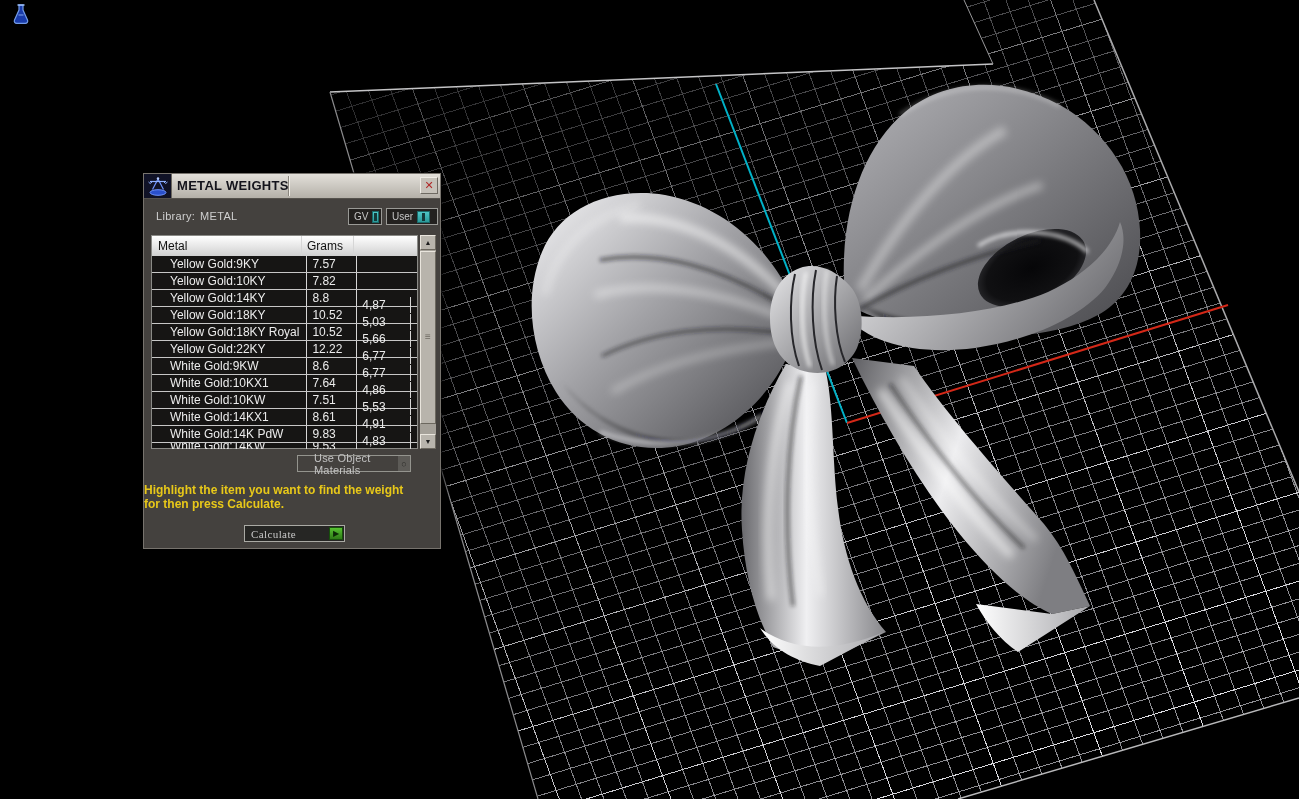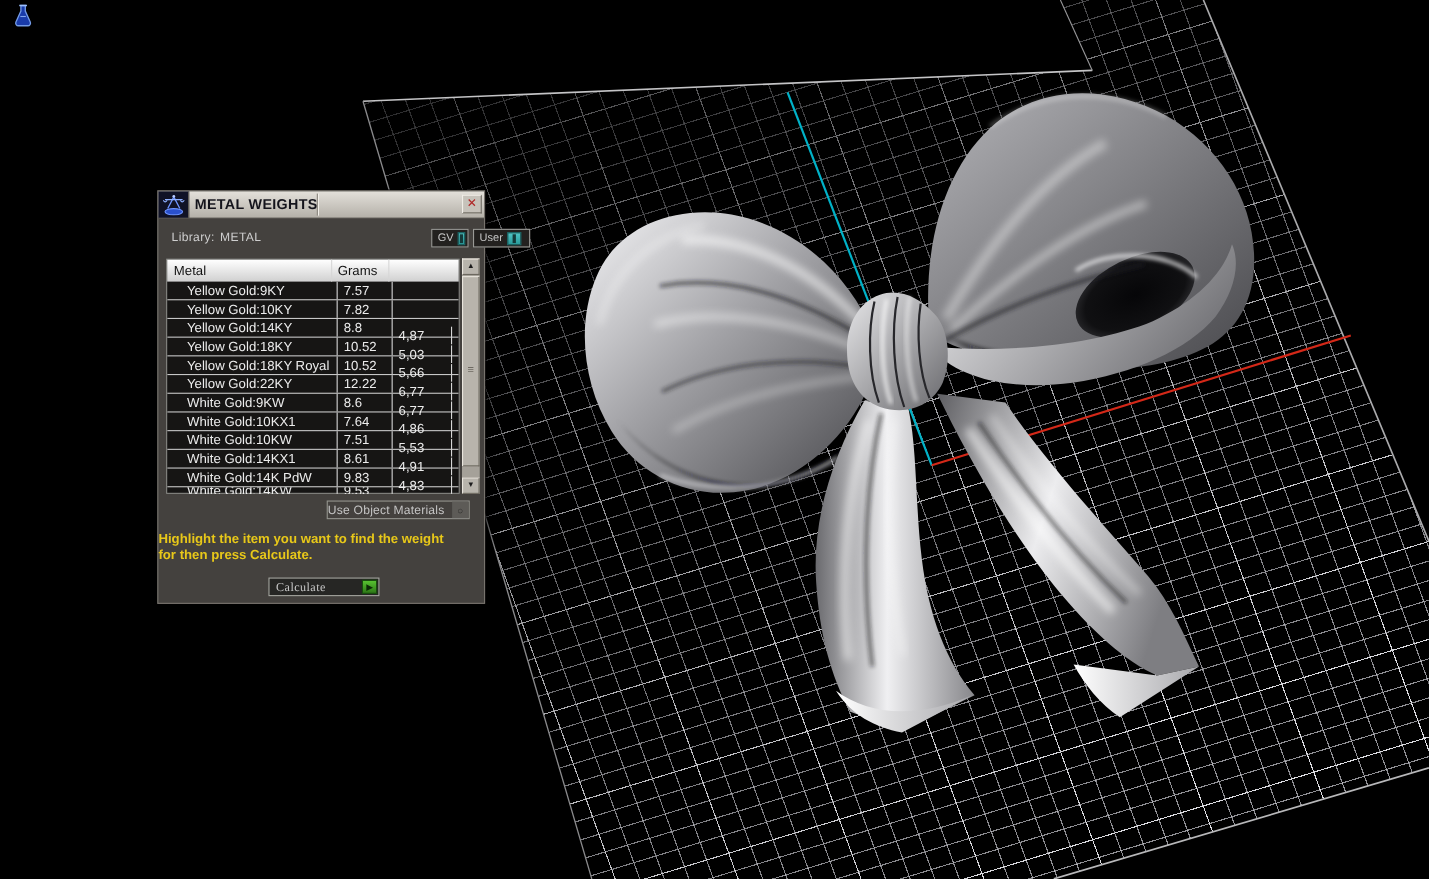--- a/index.html
+++ b/index.html
@@ -36,21 +36,21 @@
   .close{position:absolute;right:2px;top:3px;width:18px;height:17px;padding:0;
     background:#c6c2ba;border:1px solid;border-color:#f0ede7 #6e6a62 #6e6a62 #f0ede7;
     font-size:11px;font-weight:bold;color:#b02828;line-height:15px;text-align:center;
     font-family:"Liberation Sans","DejaVu Sans",sans-serif;cursor:default;}
   .body{position:relative;height:351px;}
 
   .lib{position:absolute;left:12px;top:11px;font-size:11px;color:#cfcfcf;letter-spacing:.3px;}
   .lib b{font-weight:normal;margin-left:5px;}
   .toggle{position:absolute;top:9px;height:17px;box-sizing:border-box;
     border:1px solid #9a9a96;background:#23211f;display:flex;align-items:center;
-    padding:1px 2px 1px 5px;margin-left:44px;}
+    padding:1px 2px 1px 5px;}
   .toggle .tlabel{font-size:10px;color:#c6c6c6;margin-right:4px;}
   .toggle.gv{left:204px;width:34px;}
   .toggle.user{left:242px;width:52px;}
   .ind{width:13px;height:12px;background:linear-gradient(#4ec6c6,#2a9a9a);
     border:1px solid #1a6a6a;box-sizing:border-box;display:flex;align-items:center;justify-content:center;}
   .indbar{width:3px;height:8px;background:#143a3a;}
 
   .table-wrap{position:absolute;left:7px;top:36px;width:285px;height:214px;display:flex;}
   .mtable{width:267px;border:1px solid #8a8a86;box-sizing:border-box;background:#161514;}
   .thead{display:flex;height:20px;background:linear-gradient(#ffffff,#d0d0d0);
@@ -71,23 +71,23 @@
   .scrollbar{width:16px;margin-left:2px;display:flex;flex-direction:column;background:#8e8a82;}
   .sb-btn{height:15px;background:#b8b4ac;border:1px solid;
     border-color:#e9e5dd #6c685f #6c685f #e9e5dd;box-sizing:border-box;
     font-size:7px;color:#1c1c1c;text-align:center;line-height:13px;}
   .sb-track{flex:1;position:relative;background:#a5a199;}
   .sb-thumb{position:absolute;left:0;right:0;top:1px;height:94%;background:#b8b4ac;
     border:1px solid;border-color:#e9e5dd #6c685f #6c685f #e9e5dd;box-sizing:border-box;
     display:flex;align-items:center;justify-content:center;}
   .grip{font-size:10px;color:#6e6a62;line-height:6px;}
 
-  .materials{position:absolute;left:153px;top:256px;width:130px;height:17px;
+  .materials{position:absolute;left:153px;top:256px;width:114px;height:17px;
     border:1px solid #94948e;box-sizing:border-box;display:flex;align-items:center;
-    font-size:11px;color:#c4c4c4;padding-left:0;letter-spacing:.2px;}
+    font-size:11px;color:#c4c4c4;padding-left:16px;letter-spacing:.2px;}
   .mat-btn{margin-left:auto;width:15px;height:100%;background:#5d5b57;display:flex;
     align-items:center;justify-content:center;font-size:9px;color:#2c2c2a;}
 
   .instruction{position:absolute;left:0;top:284px;width:100%;text-align:left;
     font-size:12px;font-weight:bold;color:#e8c819;line-height:14px;}
 
   .calc{position:absolute;left:100px;top:326px;width:101px;height:17px;padding:0;
     background:#262624;border:1px solid #aaaaa4;box-sizing:border-box;display:flex;
     align-items:center;font-family:Liberation Serif, serif;cursor:default;}
   .calc-label{font-size:11px;color:#c8c8c8;padding-left:6px;letter-spacing:.4px;}

